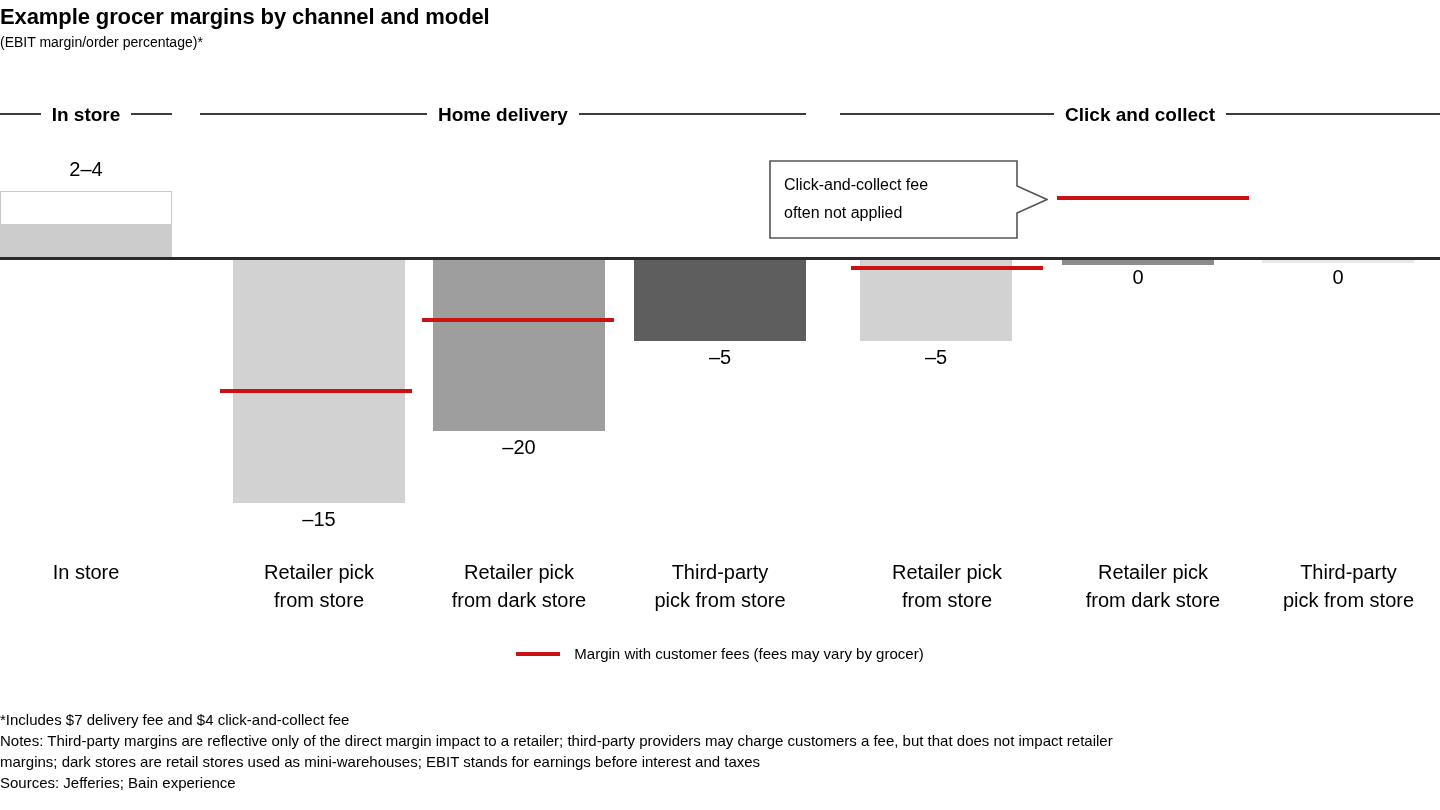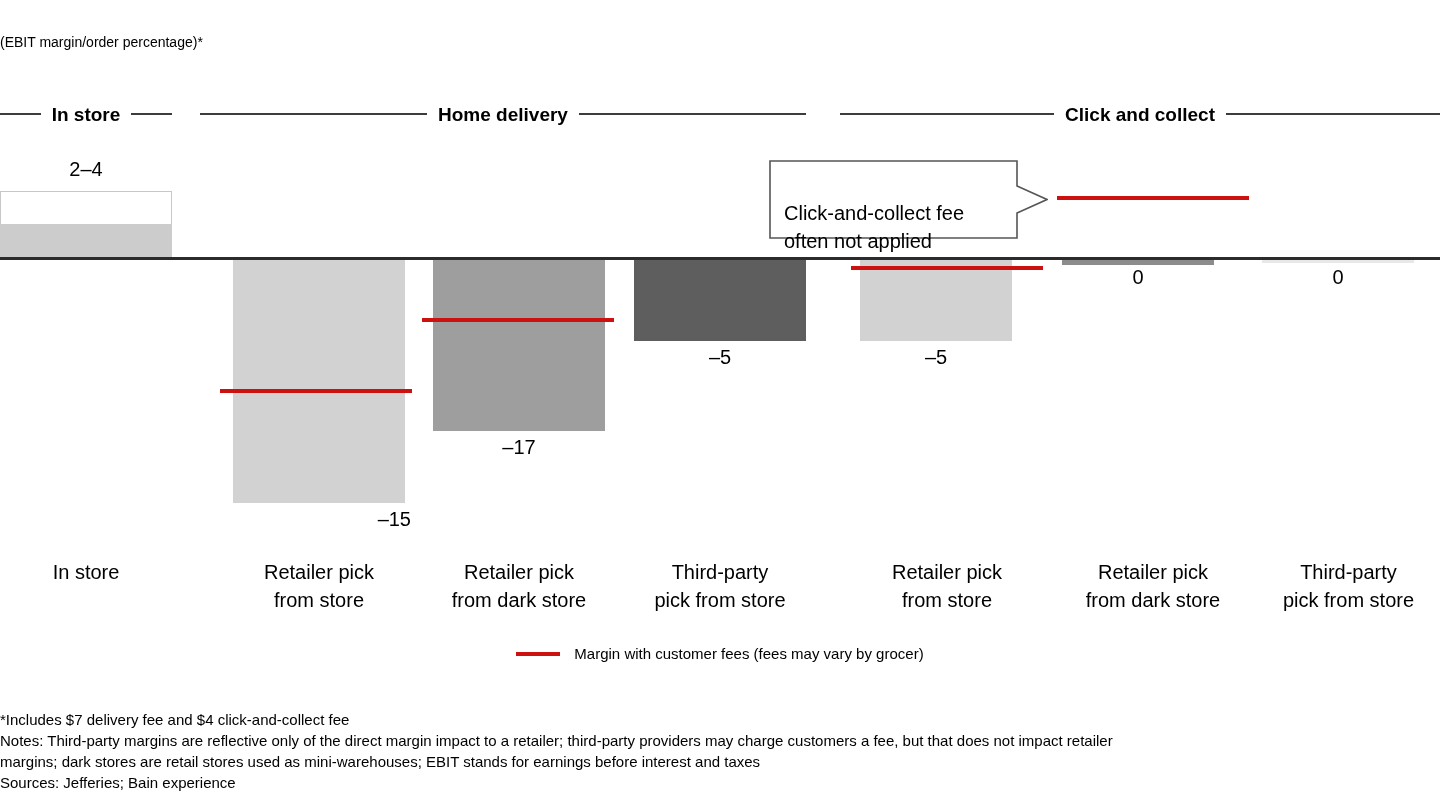--- a/index.html
+++ b/index.html
@@ -49,21 +49,21 @@
     position: absolute; font-size: 20px; white-space: nowrap; text-align: center;
   }
 
   
   .callout {
     position: absolute; left: 769px; top: 160px; width: 279px; height: 79px;
   }
   .callout svg { display: block; }
   .callout .ctext {
     position: absolute; left: 15px; top: 11px;
-    font-size: 20px; line-height: 28px; white-space: pre-line; margin-top: 28px;
+    font-size: 16px; line-height: 28px; white-space: pre-line;
   }
 
   
   .cat {
     position: absolute; top: 558px;
     font-size: 20px; line-height: 28px; text-align: center;
   }
 
   
   #legend {
@@ -73,20 +73,21 @@
   #legend .swatch { width: 44px; height: 4px; background: #cc1111; }
   #legend .ltext { font-size: 15px; white-space: nowrap; }
 
   
   #foot { position: absolute; left: 0; top: 709px; width: 1148px; font-size: 15px; line-height: 21px; }
   #foot div { white-space: pre-wrap; }
 </style>
 </head>
 <body>
 <div id="root">
+    <div class="title">Example grocer margins by channel and model</div>
     <div class="subtitle">(EBIT margin/order percentage)*</div>
     <div class="grp" style="left: 0px; width: 172px;">
       <div class="rule"></div>
       <span class="glabel">In store</span>
       <div class="rule"></div>
     </div>
     <div class="grp" style="left: 840px; width: 600px;">
       <div class="rule"></div>
       <span class="glabel">Click and collect</span>
       <div class="rule"></div>
@@ -104,22 +105,22 @@
       <div class="bar" style="left: 634px; top: 120px; width: 172px; height: 81px; background: rgb(94, 94, 94);"></div>
       <div class="bar" style="left: 860px; top: 120px; width: 152px; height: 81px; background: rgb(210, 210, 210);"></div>
       <div class="bar" style="left: 1062px; top: 120px; width: 152px; height: 5px; background: rgb(140, 140, 140);"></div>
       <div class="bar" style="left: 1262px; top: 120px; width: 152px; height: 3px; background: rgb(232, 232, 232);"></div>
       <div class="axis-line"></div>
       <div class="fee-line" style="left: 220px; top: 249px; width: 192px; background: rgb(204, 17, 17);"></div>
       <div class="fee-line" style="left: 422px; top: 178px; width: 192px; background: rgb(204, 17, 17);"></div>
       <div class="fee-line" style="left: 851px; top: 126px; width: 192px; background: rgb(204, 17, 17);"></div>
       <div class="fee-line" style="left: 1057px; top: 56px; width: 192px; background: rgb(204, 17, 17);"></div>
       <div class="vlabel" style="left: 0px; top: 18px; width: 172px;">2–4</div>
-      <div class="vlabel" style="left: 239px; top: 368px; width: 172px; text-align: right;">–15</div>
-      <div class="vlabel" style="left: 433px; top: 296px; width: 172px;">–17</div>
+      <div class="vlabel" style="left: 233px; top: 368px; width: 172px;">–15</div>
+      <div class="vlabel" style="left: 433px; top: 296px; width: 172px;">–20</div>
       <div class="vlabel" style="left: 634px; top: 206px; width: 172px;">–5</div>
       <div class="vlabel" style="left: 860px; top: 206px; width: 152px;">–5</div>
       <div class="vlabel" style="left: 1062px; top: 126px; width: 152px;">0</div>
       <div class="vlabel" style="left: 1262px; top: 126px; width: 152px;">0</div>
     </div>
     <div class="callout">
       <svg width="279" height="79" viewBox="0 0 279 79">
         <path d="M1 1 H248 V26 L278 39.5 L248 53 V78 H1 Z" fill="#ffffff" stroke="#555555" stroke-width="1.6"></path>
       </svg>
       <div class="ctext">Click-and-collect fee

